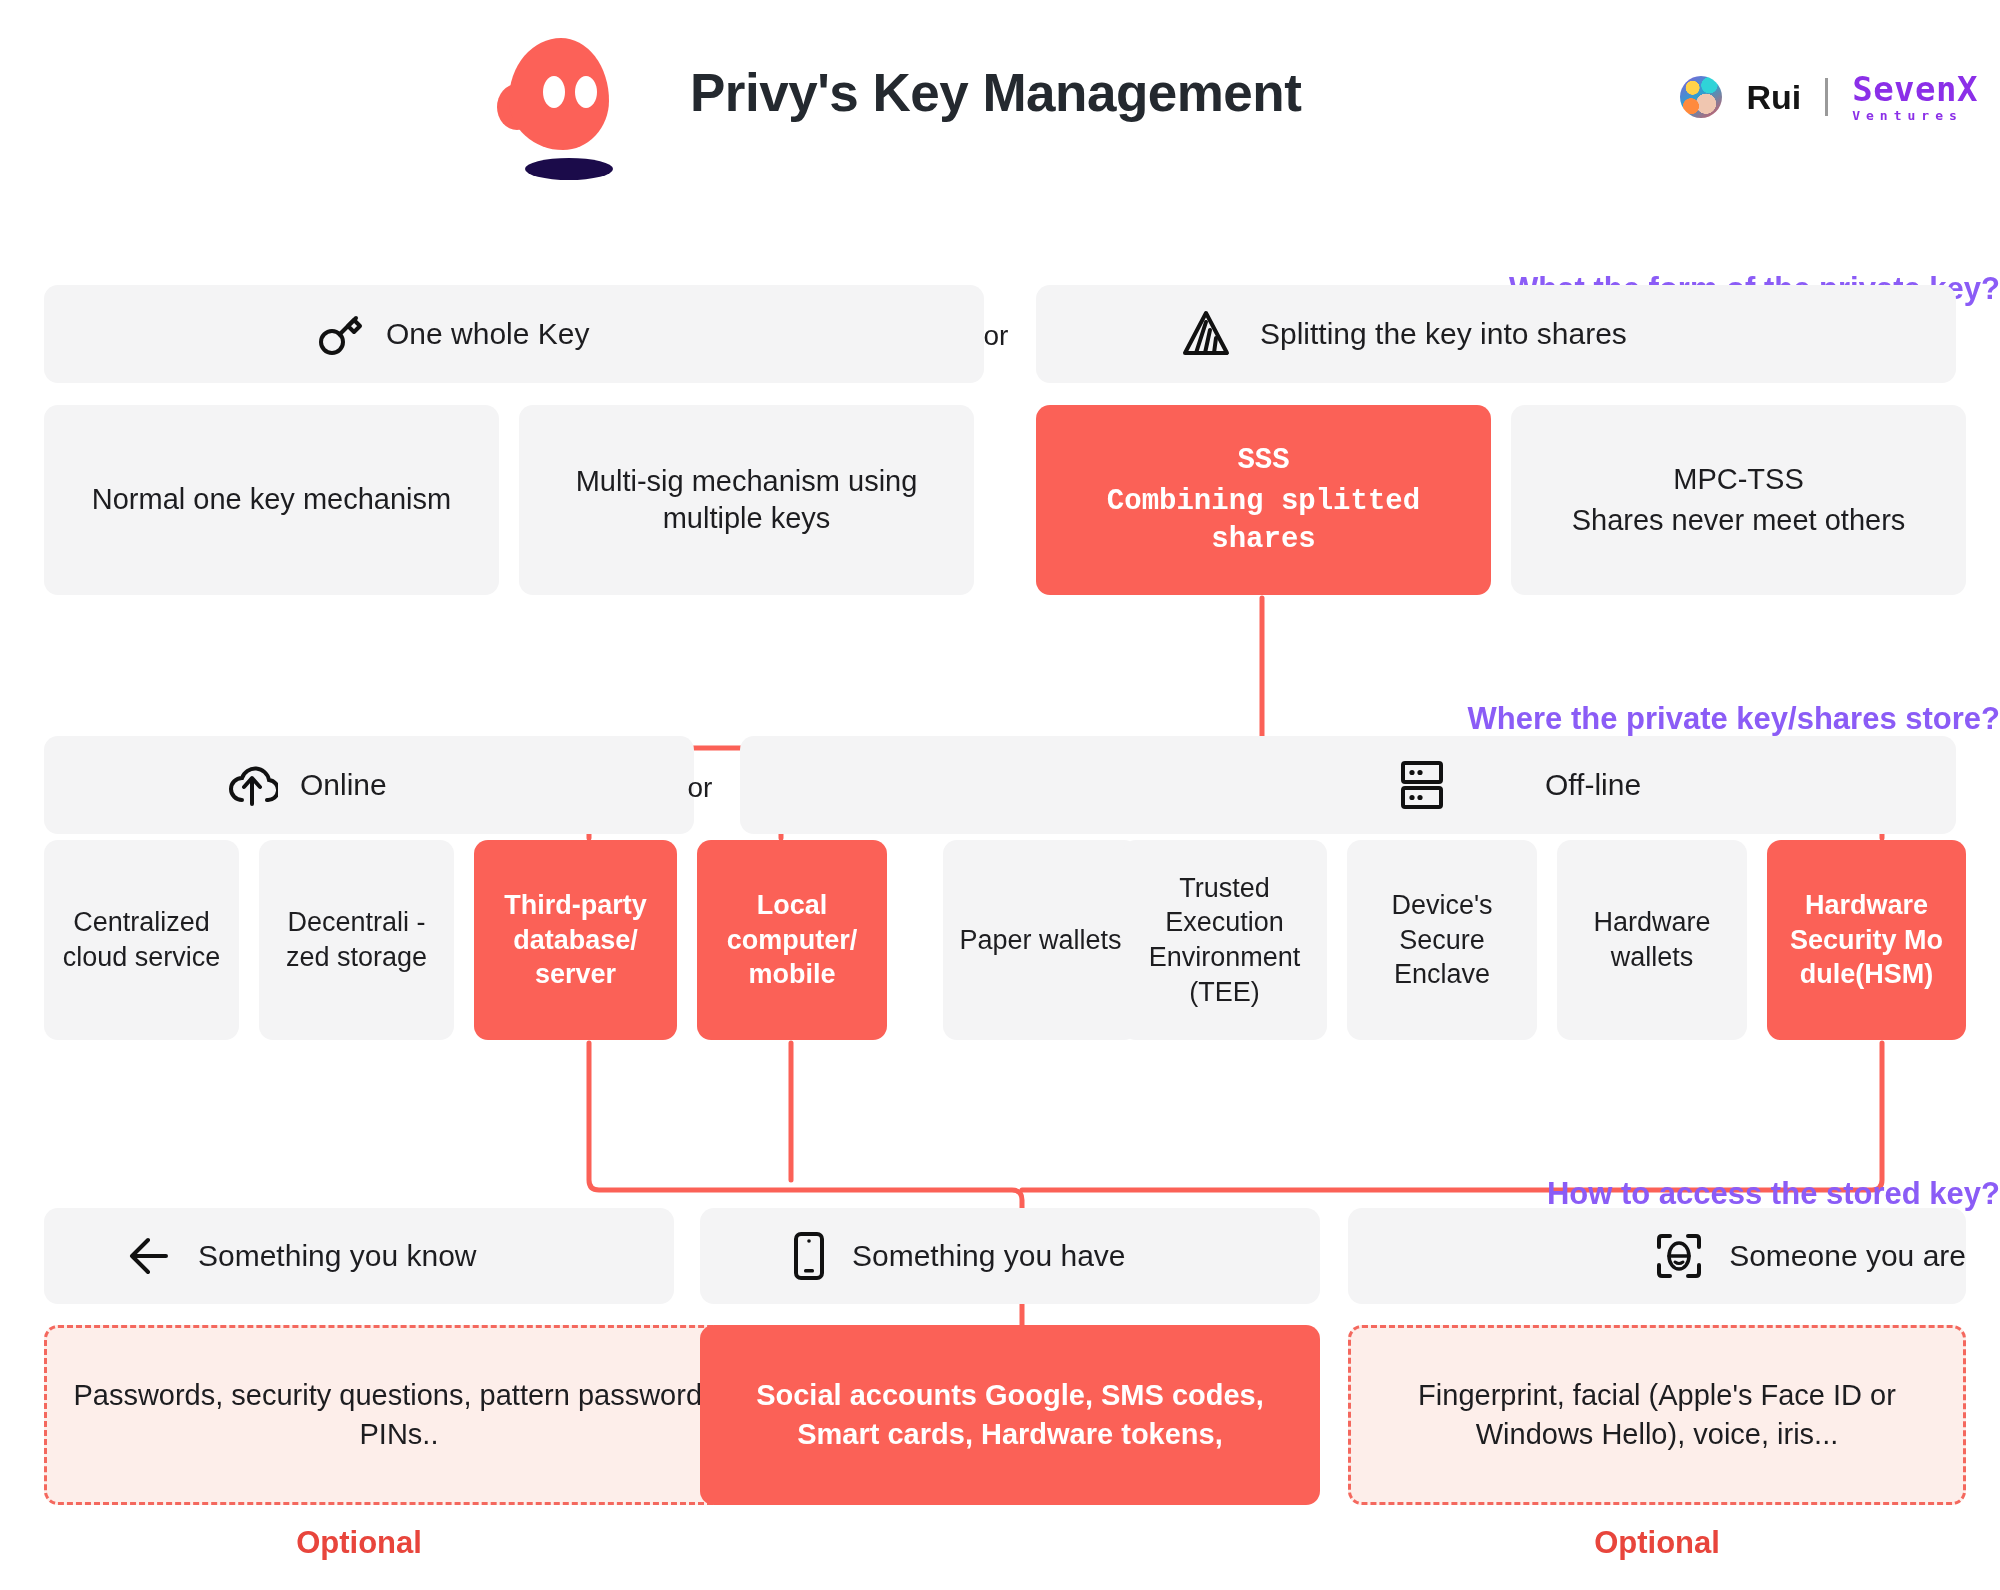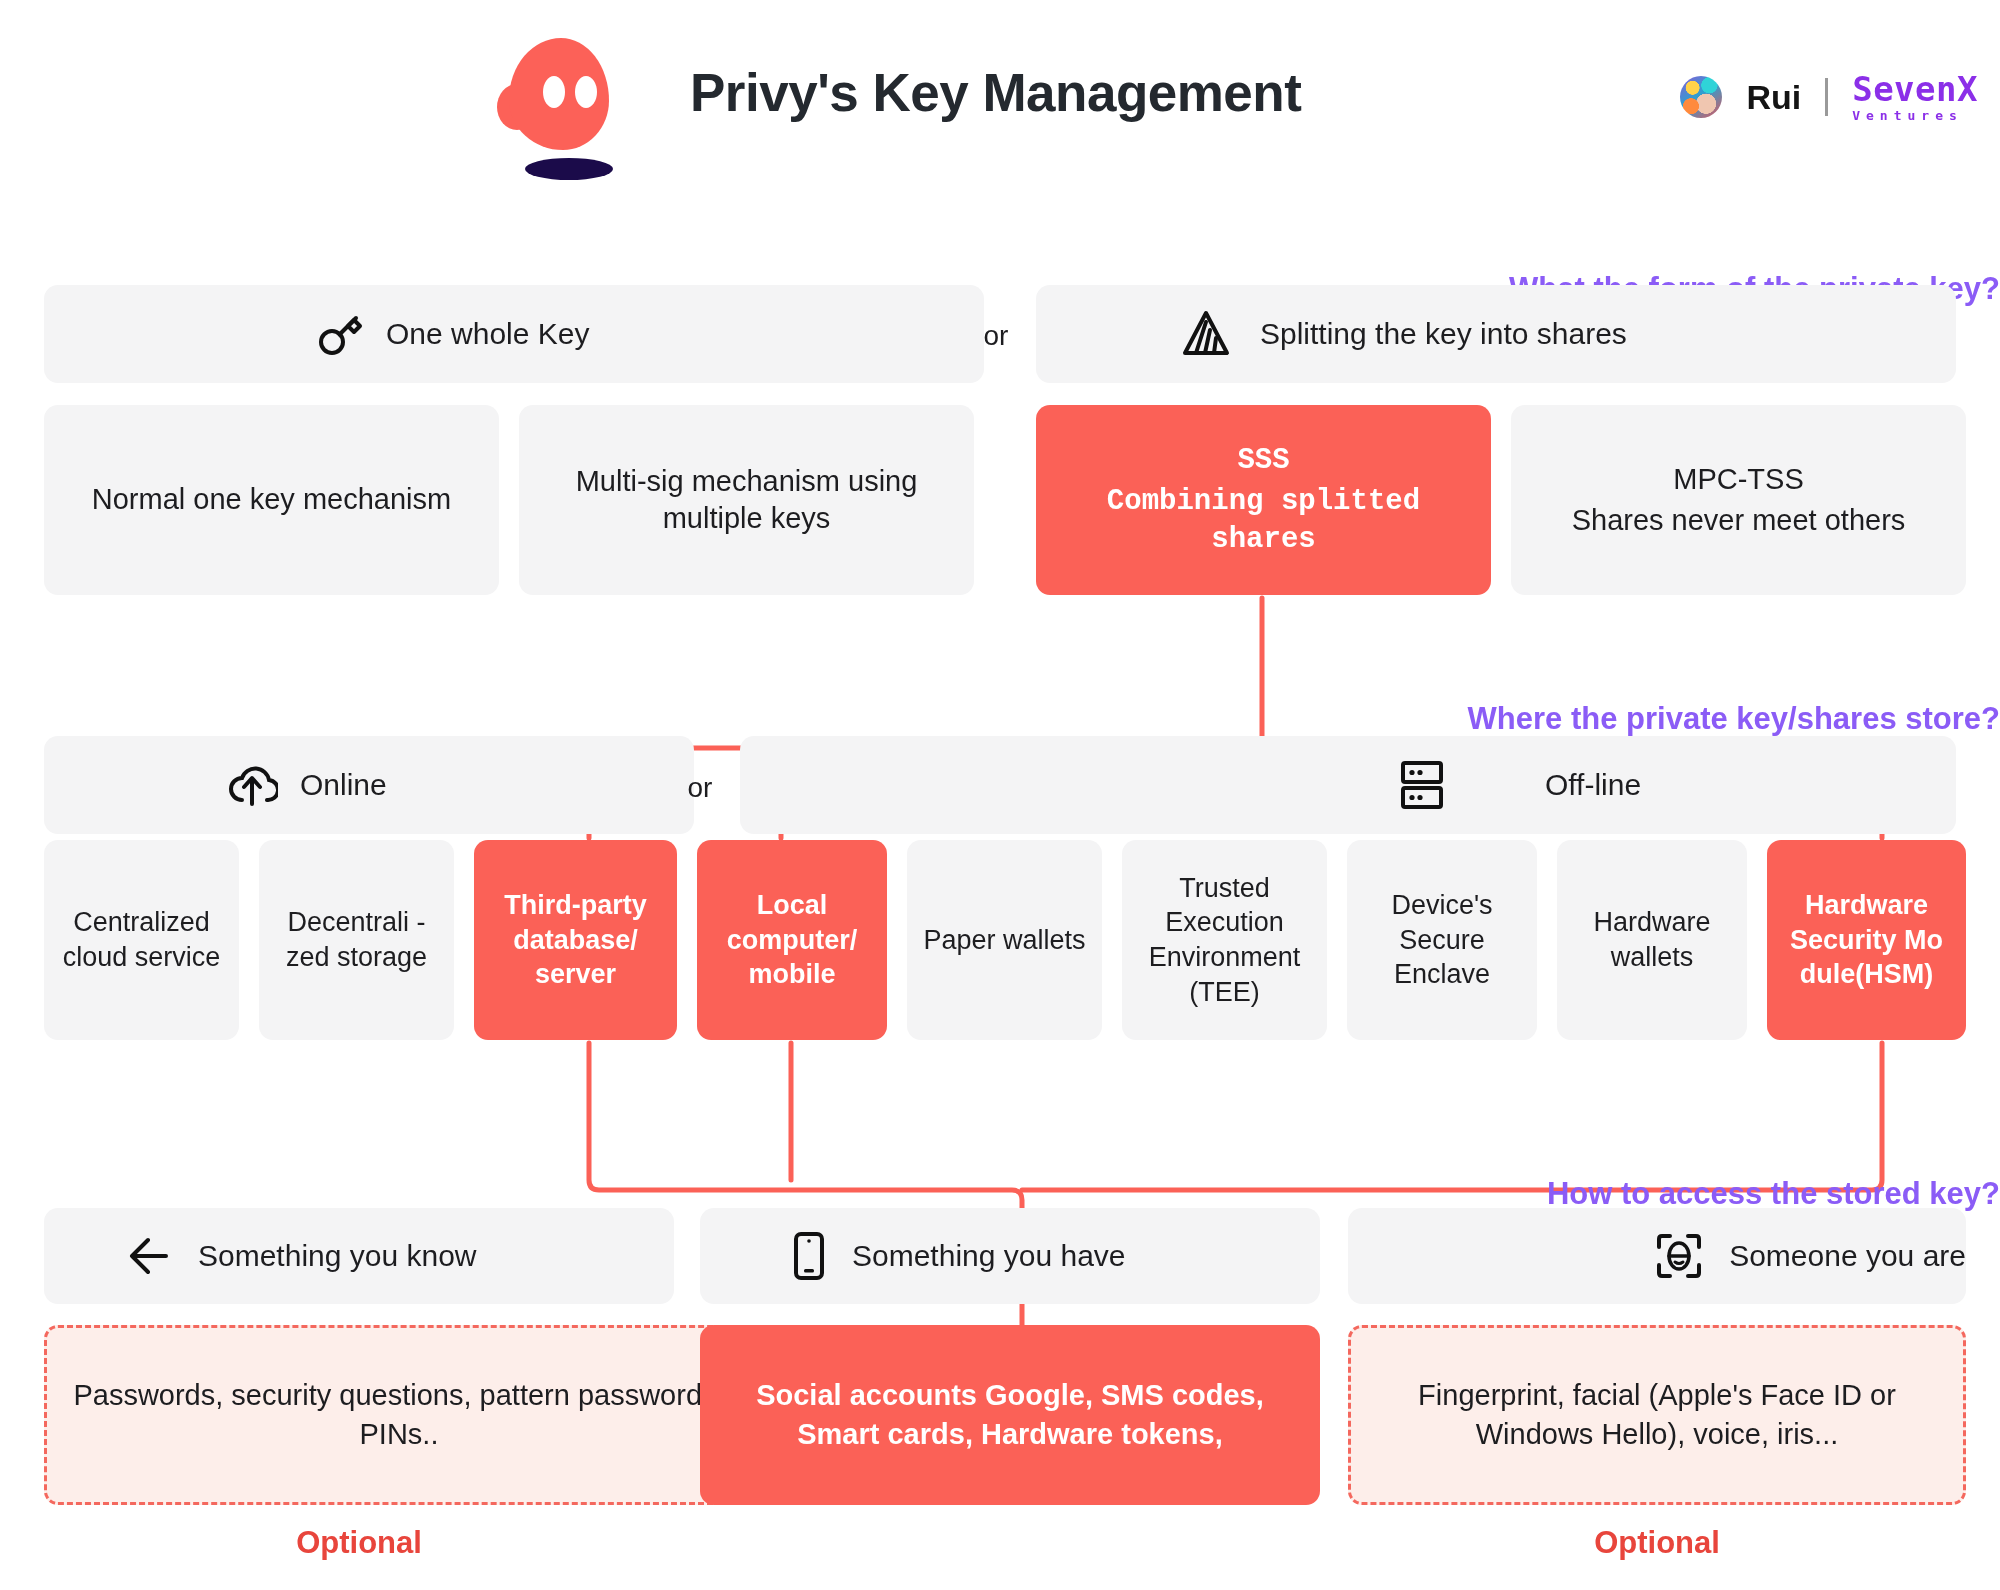--- a/index.html
+++ b/index.html
@@ -209,21 +209,21 @@
         <circle cx="21" cy="38.5" r="2.6" fill="#111"></circle>
       </svg>
     </span>
     <span class="lbl">Off-line</span>
   </div>
 
   <div class="card small" style="left:44px;top:840px;width:195px;height:200px;">Centralized cloud service</div>
   <div class="card small" style="left:259px;top:840px;width:195px;height:200px;">Decentrali -zed storage</div>
   <div class="card small hl" style="left:474px;top:840px;width:203px;height:200px;">Third-party database/ server</div>
   <div class="card small hl" style="left:697px;top:840px;width:190px;height:200px;">Local computer/ mobile</div>
-  <div class="card small" style="left:907px;top:840px;width:195px;height:200px;">Paper wallets</div>
+  <div class="card small" style="left:943px;top:840px;width:195px;height:200px;">Paper wallets</div>
   <div class="card small" style="left:1122px;top:840px;width:205px;height:200px;">Trusted Execution Environment (TEE)</div>
   <div class="card small" style="left:1347px;top:840px;width:190px;height:200px;">Device's Secure Enclave</div>
   <div class="card small" style="left:1557px;top:840px;width:190px;height:200px;">Hardware wallets</div>
   <div class="card small hl" style="left:1767px;top:840px;width:199px;height:200px;">Hardware Security Mo dule(HSM)</div>
 
   <div class="question" style="left:0;top:1130px;width:2000px;">How to access the stored key?</div>
 
   <div class="bar" style="left:44px;top:1208px;width:630px;height:96px;padding-left:80px;gap:26px;">
     <span class="icon">
       <svg width="48" height="44" viewBox="0 0 48 44">

